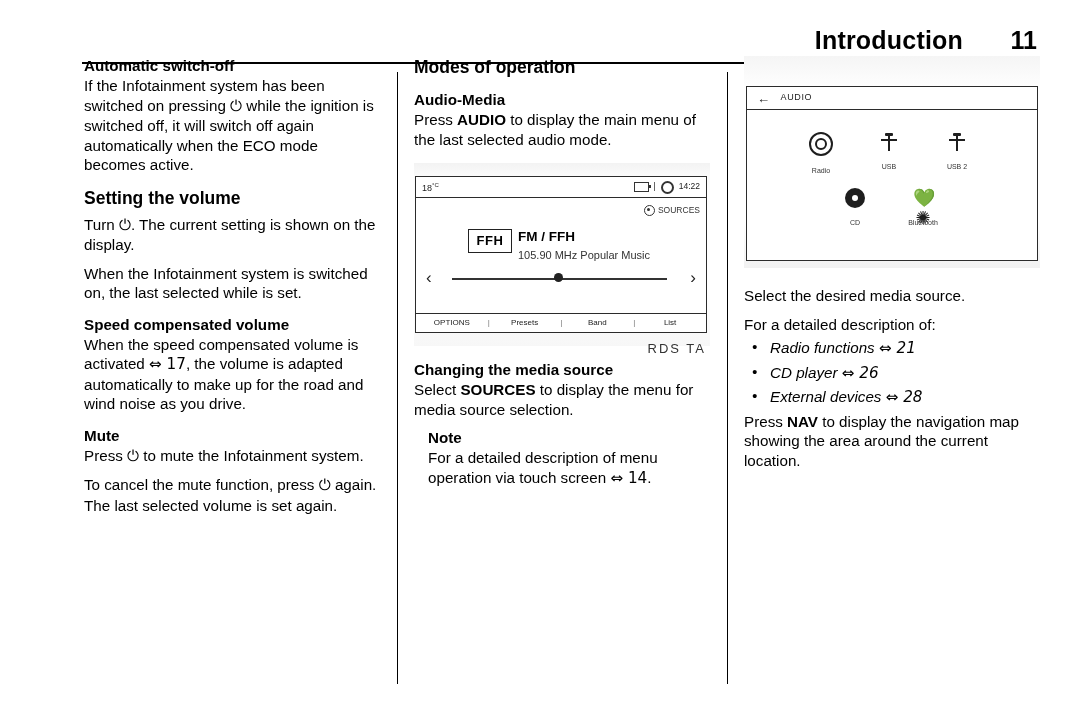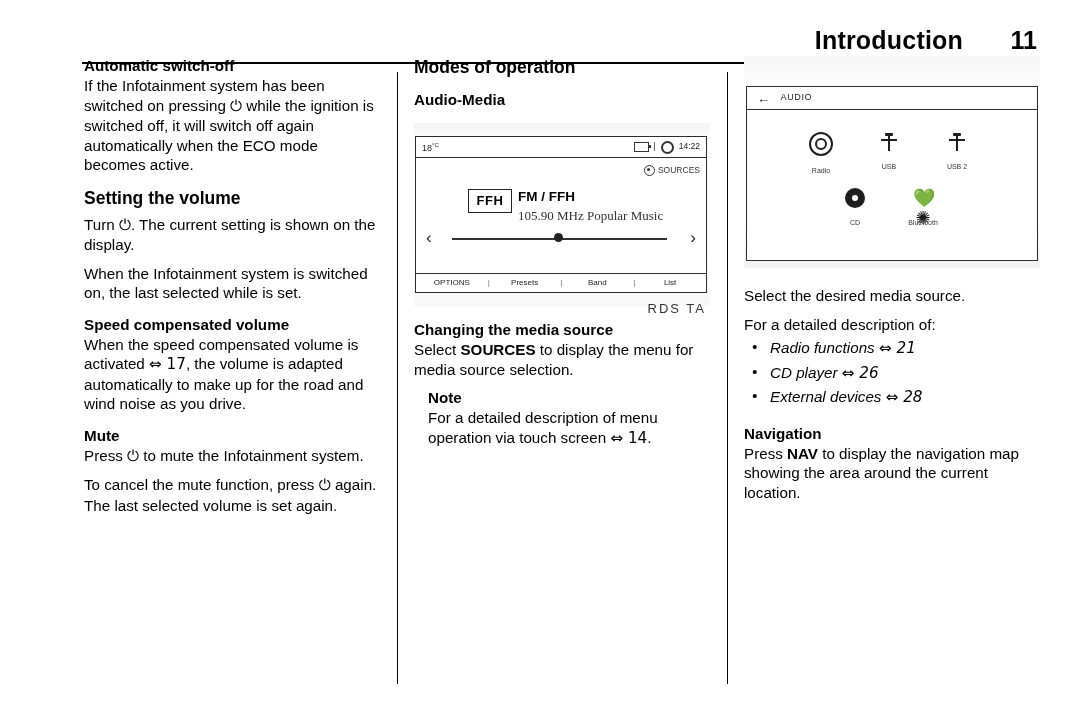--- a/index.html
+++ b/index.html
@@ -214,23 +214,22 @@
   }
   .rs-station {
     position: absolute;
     left: 102px; top: 50px;
     font-size: 13.5px;
     font-weight: bold;
   }
   .rs-substation {
     position: absolute;
     left: 102px; top: 69px;
-    font-size: 13px;
+    font-size: 11px;
     color: #333;
-    font-family: Liberation Serif, serif;
   }
   .rs-arrow-l, .rs-arrow-r {
     position: absolute;
     top: 92px;
     font-size: 17px;
     color: #222;
     line-height: 1;
   }
   .rs-arrow-l { left: 10px; }
   .rs-arrow-r { right: 10px; }
@@ -416,20 +415,21 @@
 
     <h3 class="gap-top">Mute</h3>
     <p><span>Press </span><span class="sym">⏻</span><span> to mute the Infotainment system.</span></p>
     <p><span>To cancel the mute function, press </span><span class="sym">⏻</span><span> again. The last selected volume is set again.</span></p>
   </div>
 
   <div class="col col2">
     <h2>Modes of operation</h2>
 
     <h3 class="gap-top">Audio-Media</h3>
+    <p><span>Press </span><b>AUDIO</b><span> to display the main menu of the last selected audio mode.</span></p>
 
     <div class="fig1">
       <div class="radio-screen">
         <div class="rs-topbar">
           <div class="rs-temp"><span>18</span><sup>°C</sup></div>
           <div class="rs-status">
             <span class="rs-batt"></span>
             <span>|</span>
             <span class="rs-gear"></span>
             <span>14:22</span>
@@ -507,17 +507,16 @@
 
     <p>Select the desired media source.</p>
     <p class="tight">For a detailed description of:</p>
 
     <ul class="bullets">
       <li><span>Radio functions </span><span class="ref">⇔ 21</span></li>
       <li><span>CD player </span><span class="ref">⇔ 26</span></li>
       <li><span>External devices </span><span class="ref">⇔ 28</span></li>
     </ul>
 
-    <h3 class="gap-top-lg">Navigation</h3>
     <p><span>Press </span><b>NAV</b><span> to display the navigation map showing the area around the current location.</span></p>
   </div>
 
 </div>
 
 </body></html>

